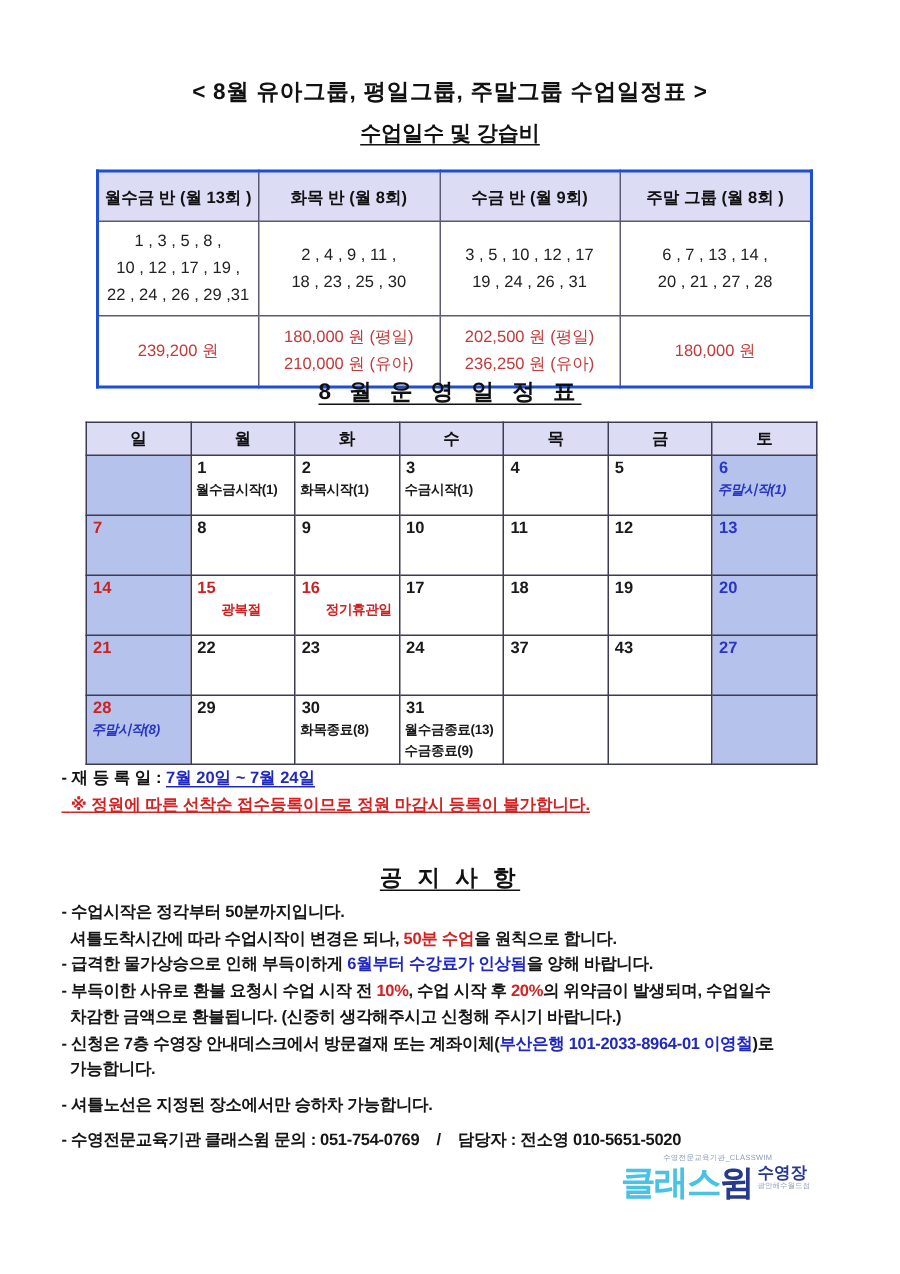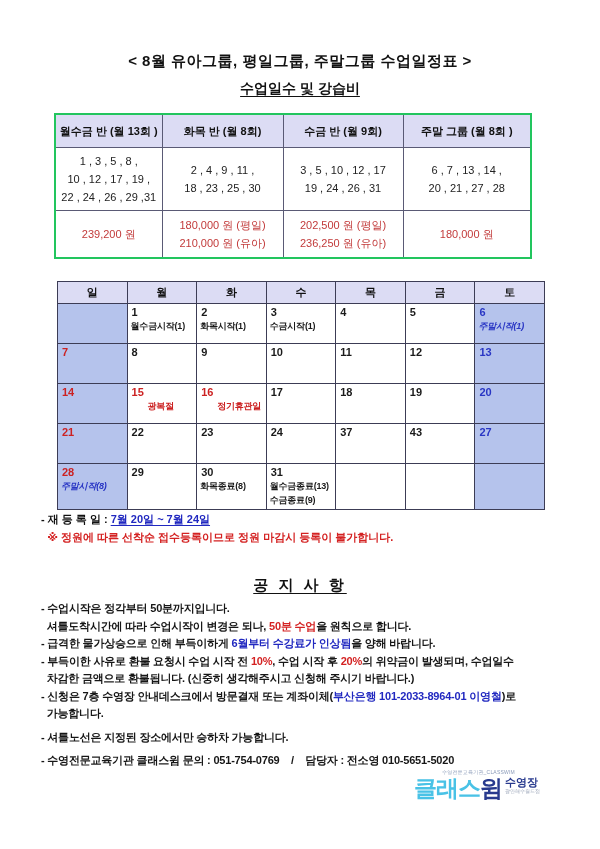--- a/index.html
+++ b/index.html
@@ -5,22 +5,22 @@
   html,body{margin:0;padding:0;background:#ffffff;}
   body{font-family:"Liberation Sans","DejaVu Sans",sans-serif;color:#111;}
   .page{position:relative;width:600px;height:849px;margin:0 auto;background:#fff;overflow:hidden;}
 
   .doc-title{position:absolute;top:52px;left:0;width:100%;text-align:center;
     font-size:15px;font-weight:700;letter-spacing:0.5px;color:#111;}
   .doc-subtitle{position:absolute;top:80px;left:0;width:100%;text-align:center;
     font-size:14px;font-weight:700;text-decoration:underline;text-underline-offset:3px;color:#111;}
 
   
-  table.fee{position:absolute;top:113px;left:54px;width:476px;border-collapse:collapse;
-    table-layout:fixed;border:2px solid #22c55e;}
+  table.fee{position:absolute;top:113px;left:64px;width:476px;border-collapse:collapse;
+    table-layout:fixed;border:2px solid #1d4ed8;}
   table.fee td,table.fee th{border:1px solid #5a5a75;text-align:center;vertical-align:middle;padding:2px;}
   table.fee th{background:#dcdcf4;font-size:11px;font-weight:700;height:28px;color:#111;}
   table.fee td.dates{height:58px;font-size:11px;color:#222;}
   table.fee td.dates div{line-height:18px;}
   table.fee td.price{height:42px;font-size:11px;color:#c23a3a;}
   table.fee td.price div{line-height:18px;}
 
   .cal-title{position:absolute;top:252px;left:0;width:100%;text-align:center;
     font-size:15px;font-weight:700;letter-spacing:4px;text-decoration:underline;text-underline-offset:3px;color:#111;}
 
@@ -39,21 +39,21 @@
   td.sat .dn{color:#2936c4;}
   td.holiday .dn{color:#cc2222;}
   .ev{font-size:9px;font-weight:700;padding:3px 0 0 3px;color:#1a1a1a;line-height:11px;letter-spacing:-0.2px;}
   td.holiday .ev{color:#cc2222;padding-left:20px;}
   td.blue-ev .ev{color:#2936c4;font-style:italic;}
 
   
   .reg{position:absolute;top:511px;left:41px;width:530px;font-size:11px;font-weight:700;}
   .reg-line{line-height:17px;white-space:pre-wrap;color:#111;}
   .reg-line .dates-blue{color:#2128c0;text-decoration:underline;text-underline-offset:2px;}
-  .reg-warn{line-height:18px;color:#d42222;white-space:pre-wrap;}
+  .reg-warn{line-height:18px;color:#d42222;white-space:pre-wrap;text-decoration:underline;}
 
   .notice-title{position:absolute;top:576px;left:0;width:100%;text-align:center;
     font-size:15px;font-weight:700;letter-spacing:3px;text-decoration:underline;text-underline-offset:3px;color:#111;}
 
   .notices{position:absolute;top:600px;left:41px;width:535px;font-size:11px;font-weight:700;color:#161616;}
   .n-line{line-height:17.5px;white-space:pre-wrap;letter-spacing:-0.2px;}
   .n-line.gap-before{margin-top:6px;}
   .red{color:#d42222;}
   .blue{color:#2128c0;}
 
@@ -120,20 +120,21 @@
         <div>202,500 원 (평일)</div>
         <div>236,250 원 (유아)</div>
       </td>
       <td class="price">
         <div>180,000 원</div>
       </td>
     </tr>
   </tbody>
     </table>
 
+  <div class="cal-title">8 월  운 영 일 정 표</div>
 
   <table class="cal">
     <tbody>
         <tr>
       <th class="sun-h">일</th>
       <th>월</th>
       <th>화</th>
       <th>수</th>
       <th>목</th>
       <th>금</th>

